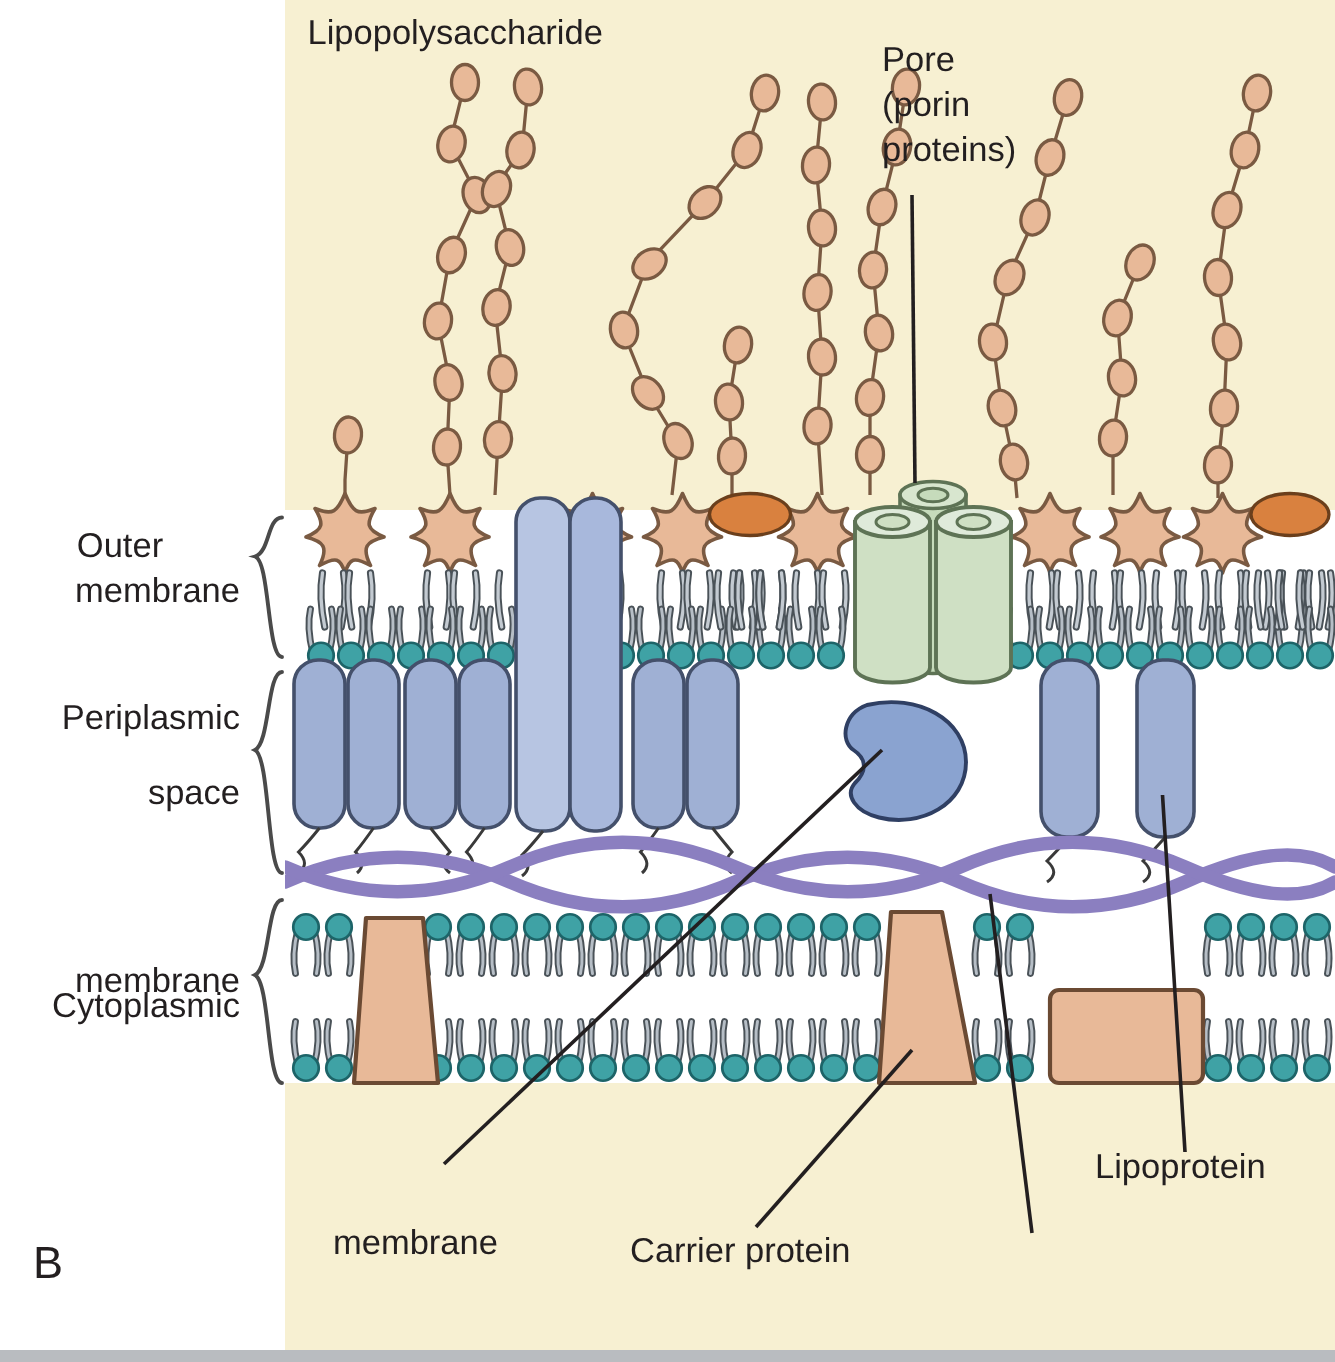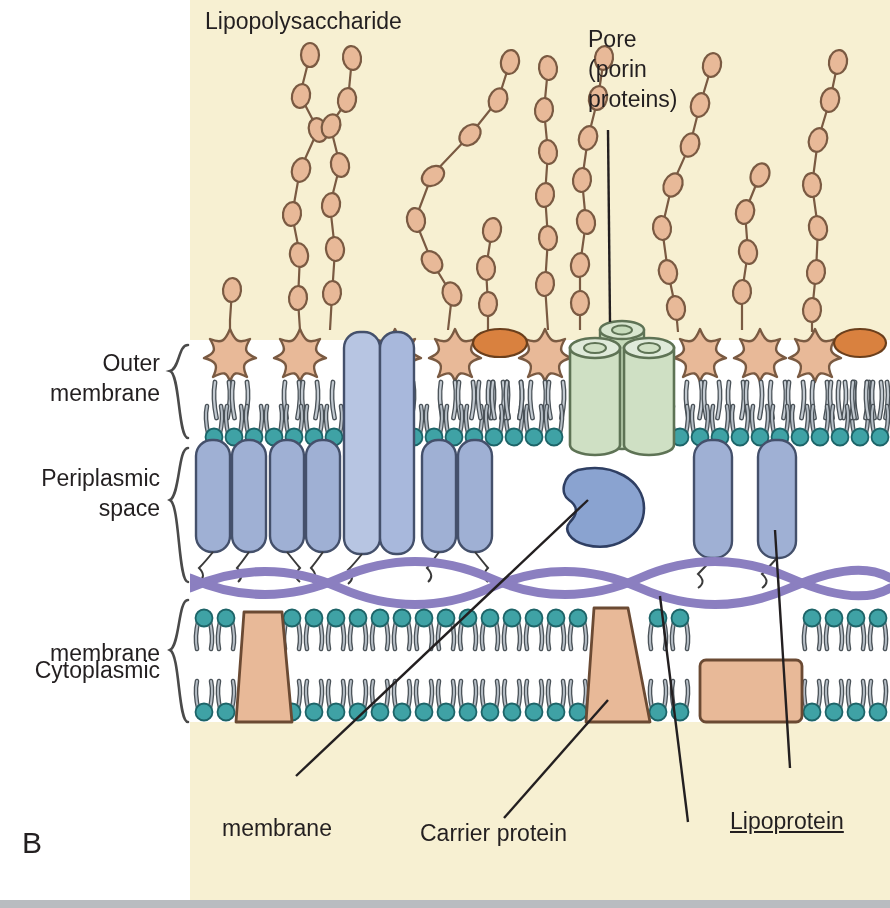--- a/index.html
+++ b/index.html
@@ -397,32 +397,32 @@
       <path d="M188,600 C178,600 180,645 170,650 C180,655 178,722 188,722"></path>
     </g>
   </svg>
 
   <div class="lbl" style="left:205px; top:6px;">Lipopolysaccharide</div>
 
   <div class="lbl" style="left:588px; top:24px;">Pore</div>
   <div class="lbl" style="left:588px; top:54px;">(porin</div>
   <div class="lbl" style="left:588px; top:84px;">proteins)</div>
 
-  <div class="lbl right" style="left:0px; top:348px; width:160px;">Outer</div>
+  <div class="lbl right" style="left:0px; top:348px; width:160px;text-align:center;">Outer</div>
   <div class="lbl right" style="left:0px; top:378px; width:160px;">membrane</div>
 
   <div class="lbl right" style="left:0px; top:463px; width:160px;text-align:right;">Periplasmic</div>
-  <div class="lbl right" style="left:0px; top:493px; width:160px;">space</div>
+  <div class="lbl right" style="left:0px; top:513px; width:160px;">space</div>
 
   <div class="lbl right" style="left:0px; top:608px; width:160px;margin-top:47px;">Cytoplasmic</div>
   <div class="lbl right" style="left:0px; top:638px; width:160px;">membrane</div>
 
   <div class="lbl" style="left:222px; top:813px;">membrane</div>
 
   <div class="lbl" style="left:420px; top:818px;text-align:center;">Carrier protein</div>
 
 
-  <div class="lbl" style="left:730px; top:806px;text-decoration:underline;">Lipoprotein</div>
+  <div class="lbl" style="left:730px; top:762px;">Lipoprotein</div>
 
   <div class="lbl panel-letter" style="left:22px; top:828px;">B</div>
 
   <div id="bottombar"></div>
 </div>
 
 </body></html>

